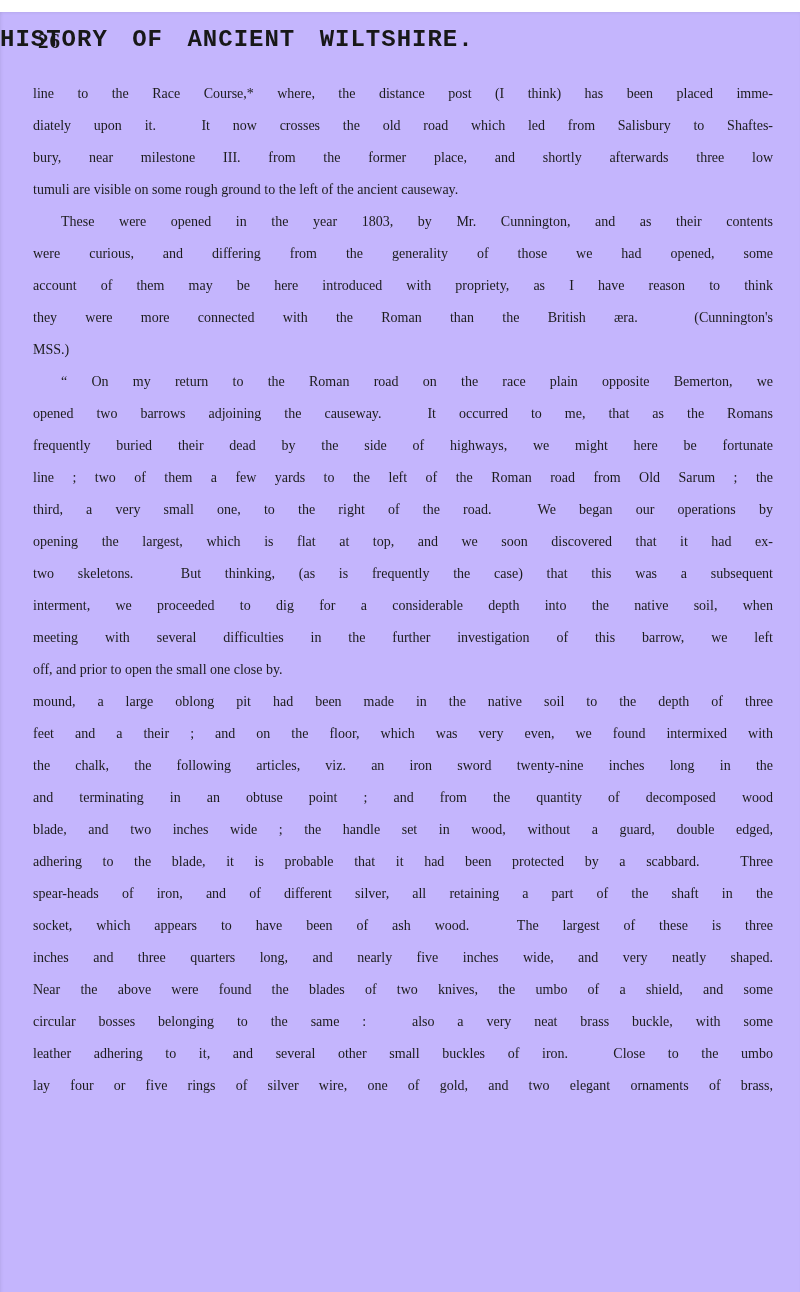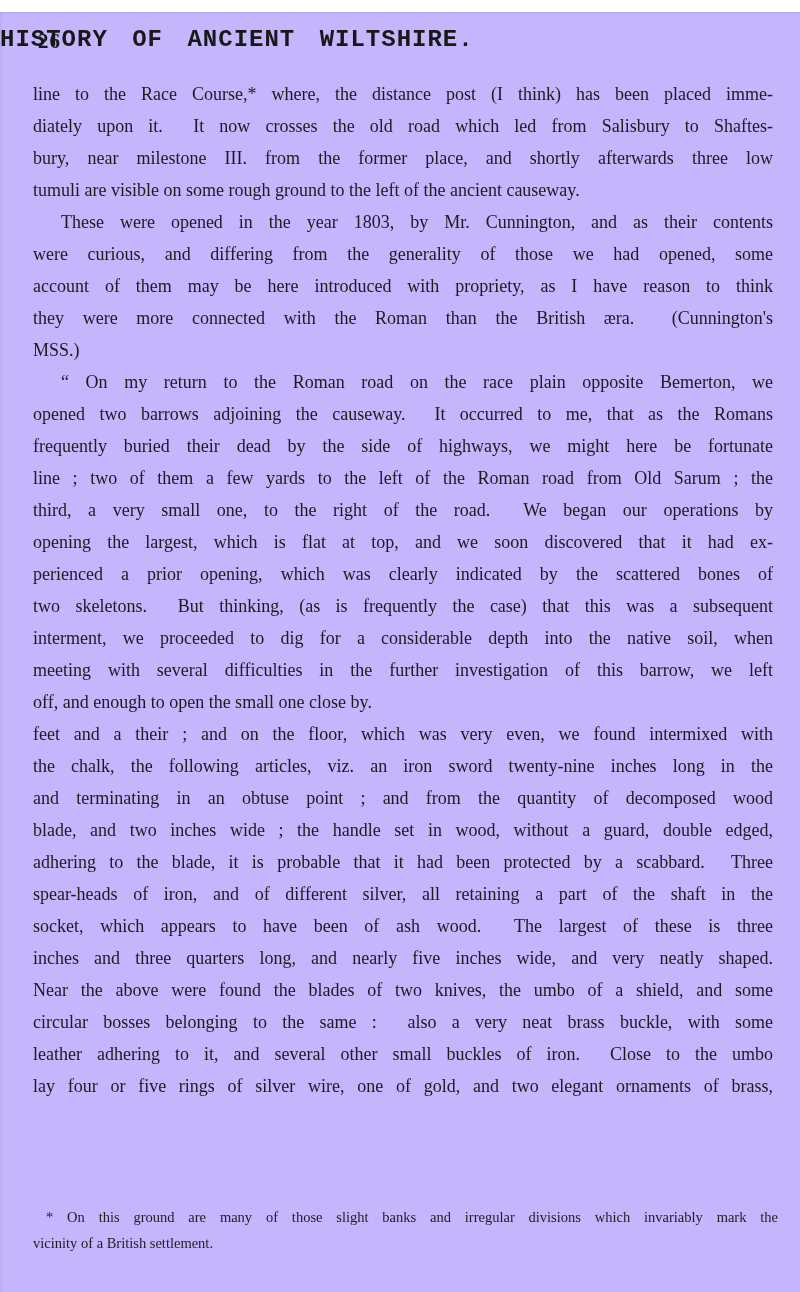--- a/index.html
+++ b/index.html
@@ -45,21 +45,21 @@
   }
   .text {
     position: absolute;
     left: 33px;
     top: 66px;
     width: 740px;
   }
   .ln {
     height: 32px;
     line-height: 32px;
-    font-size: 18px;
+    font-size: 14px;
     white-space: pre-wrap;
     text-align: justify;
     text-align-last: justify;
     color: #1c1c1c;
   }
   .ln.indent { text-indent: 28px; }
   .ln.last { text-align-last: left; }
   .footnote {
     position: absolute;
     left: 33px;
@@ -100,38 +100,34 @@
     <div class="ln">account of them may be here introduced with propriety, as I have reason to think</div>
     <div class="ln">they were more connected with the Roman than the British æra.  (Cunnington's</div>
     <div class="ln last">MSS.)</div>
 
     <div class="ln indent">“ On my return to the Roman road on the race plain opposite Bemerton, we</div>
     <div class="ln">opened two barrows adjoining the causeway.  It occurred to me, that as the Romans</div>
     <div class="ln">frequently buried their dead by the side of highways, we might here be fortunate</div>
     <div class="ln">line ; two of them a few yards to the left of the Roman road from Old Sarum ; the</div>
     <div class="ln">third, a very small one, to the right of the road.  We began our operations by</div>
     <div class="ln">opening the largest, which is flat at top, and we soon discovered that it had ex-</div>
-    <div class="ln">perienced a prior opening, which was clearly indicated by the scattered bones of</div>
     <div class="ln">two skeletons.  But thinking, (as is frequently the case) that this was a subsequent</div>
     <div class="ln">interment, we proceeded to dig for a considerable depth into the native soil, when</div>
     <div class="ln">meeting with several difficulties in the further investigation of this barrow, we left</div>
-    <div class="ln last">off, and enough to open the small one close by.</div>
+    <div class="ln last">off, and prior to open the small one close by.</div>
 
+    <div class="ln">mound, a large oblong pit had been made in the native soil to the depth of three</div>
     <div class="ln">feet and a their ; and on the floor, which was very even, we found intermixed with</div>
     <div class="ln">the chalk, the following articles, viz. an iron sword twenty-nine inches long in the</div>
     <div class="ln">and terminating in an obtuse point ; and from the quantity of decomposed wood</div>
     <div class="ln">blade, and two inches wide ; the handle set in wood, without a guard, double edged,</div>
     <div class="ln">adhering to the blade, it is probable that it had been protected by a scabbard.  Three</div>
     <div class="ln">spear-heads of iron, and of different silver, all retaining a part of the shaft in the</div>
     <div class="ln">socket, which appears to have been of ash wood.  The largest of these is three</div>
     <div class="ln">inches and three quarters long, and nearly five inches wide, and very neatly shaped.</div>
     <div class="ln">Near the above were found the blades of two knives, the umbo of a shield, and some</div>
     <div class="ln">circular bosses belonging to the same :  also a very neat brass buckle, with some</div>
     <div class="ln">leather adhering to it, and several other small buckles of iron.  Close to the umbo</div>
     <div class="ln">lay four or five rings of silver wire, one of gold, and two elegant ornaments of brass,</div>
   </div>
 
-  <div class="footnote">
-    <div class="fn indent-sm">* On this ground are many of those slight banks and irregular divisions which invariably mark the</div>
-    <div class="fn last">vicinity of a British settlement.</div>
-  </div>
 
 </div>
 
 </body></html>

